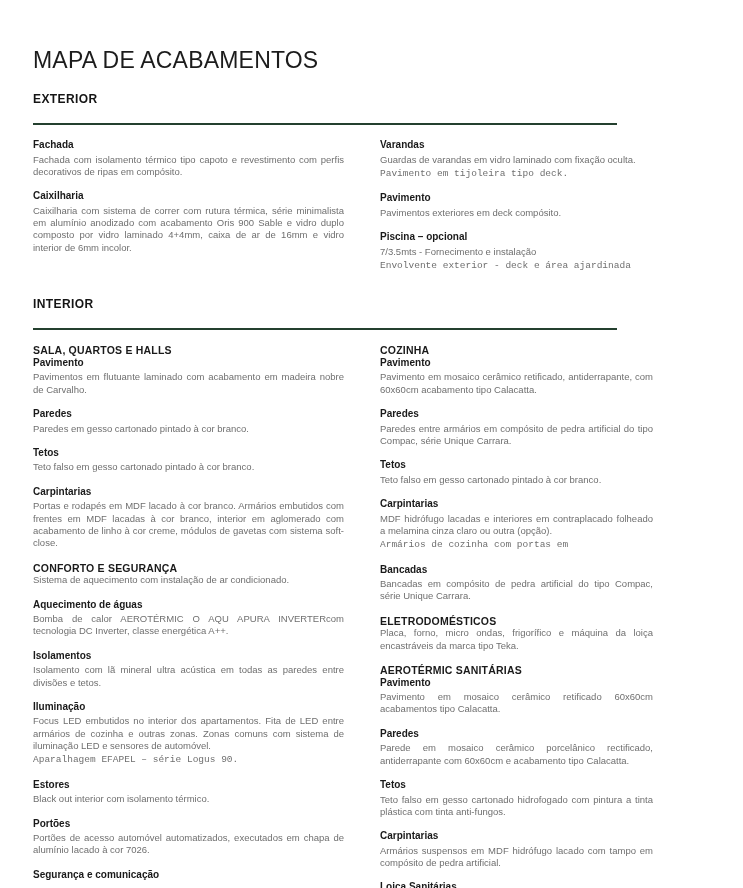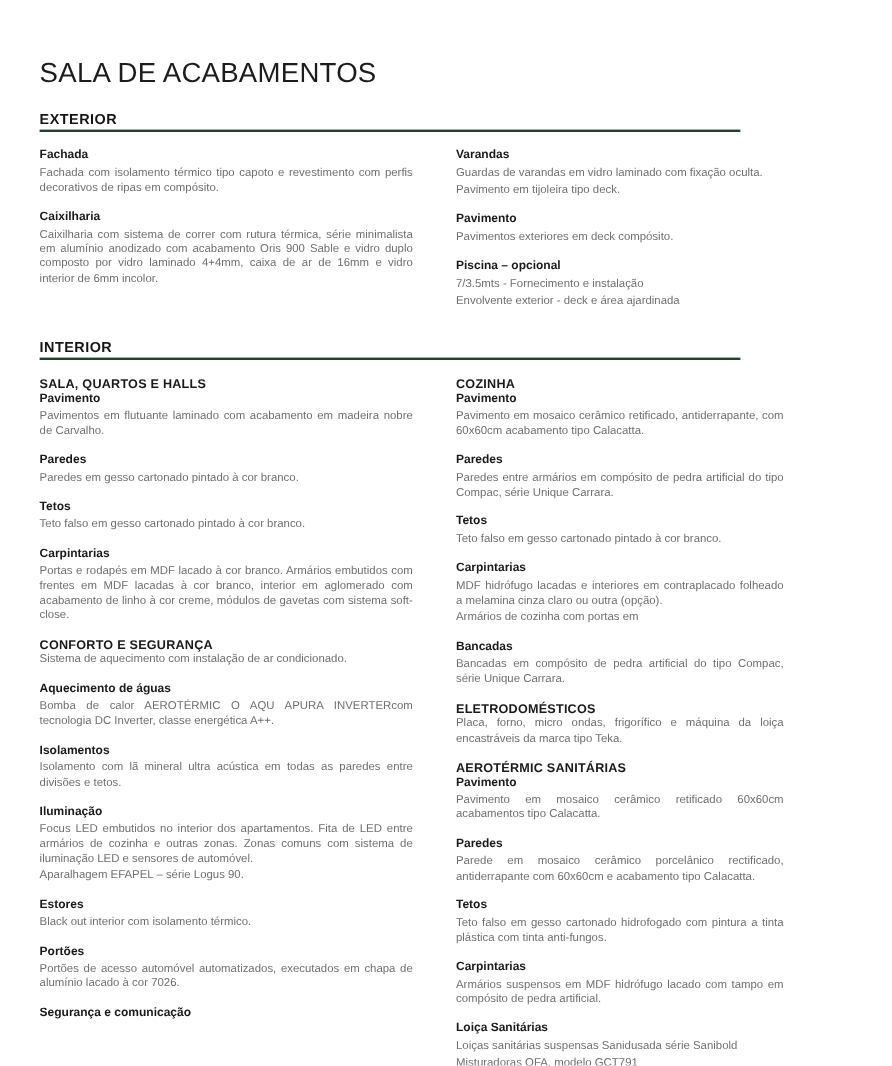--- a/index.html
+++ b/index.html
@@ -26,21 +26,21 @@
     letter-spacing: 0.2px;
     color: #1c1c1c;
     margin-bottom: 18px;
   }
   .section { margin-bottom: 13px; }
   .section-title {
     font-size: 12px;
     font-weight: 700;
     letter-spacing: 0.4px;
     color: #151515;
-    padding-bottom: 2px;
+    padding-bottom: 17px;
   }
   .rule {
     width: 584px;
     height: 2px;
     background: var(--rule);
     margin-bottom: 14px;
   }
   .columns {
     display: flex;
     gap: 36px;
@@ -65,27 +65,27 @@
     line-height: 1.25;
     margin-bottom: 2px;
   }
   .para {
     font-size: 9.5px;
     color: var(--body);
     line-height: 1.3;
     text-align: justify;
     margin: 0;
   }
-  .para + .para { margin-top: 2px; }
+  .para + .para { margin-top: 2px; font-family: Liberation Mono, monospace; }
 </style>
 </head>
 <body>
 
 <div class="page">
-  <h1 class="doc-title">SALA DE ACABAMENTOS</h1>
+  <h1 class="doc-title">MAPA DE ACABAMENTOS</h1>
   <main>
       <section class="section">
         <div class="section-title">EXTERIOR</div>
         <div class="rule"></div>
         <div class="columns">
           <div class="col col-left">
             <div class="block">
               <div class="heading">Fachada</div>
               <p class="para">Fachada com isolamento térmico tipo capoto e revestimento com perfis decorativos de ripas em compósito.</p>
             </div>

